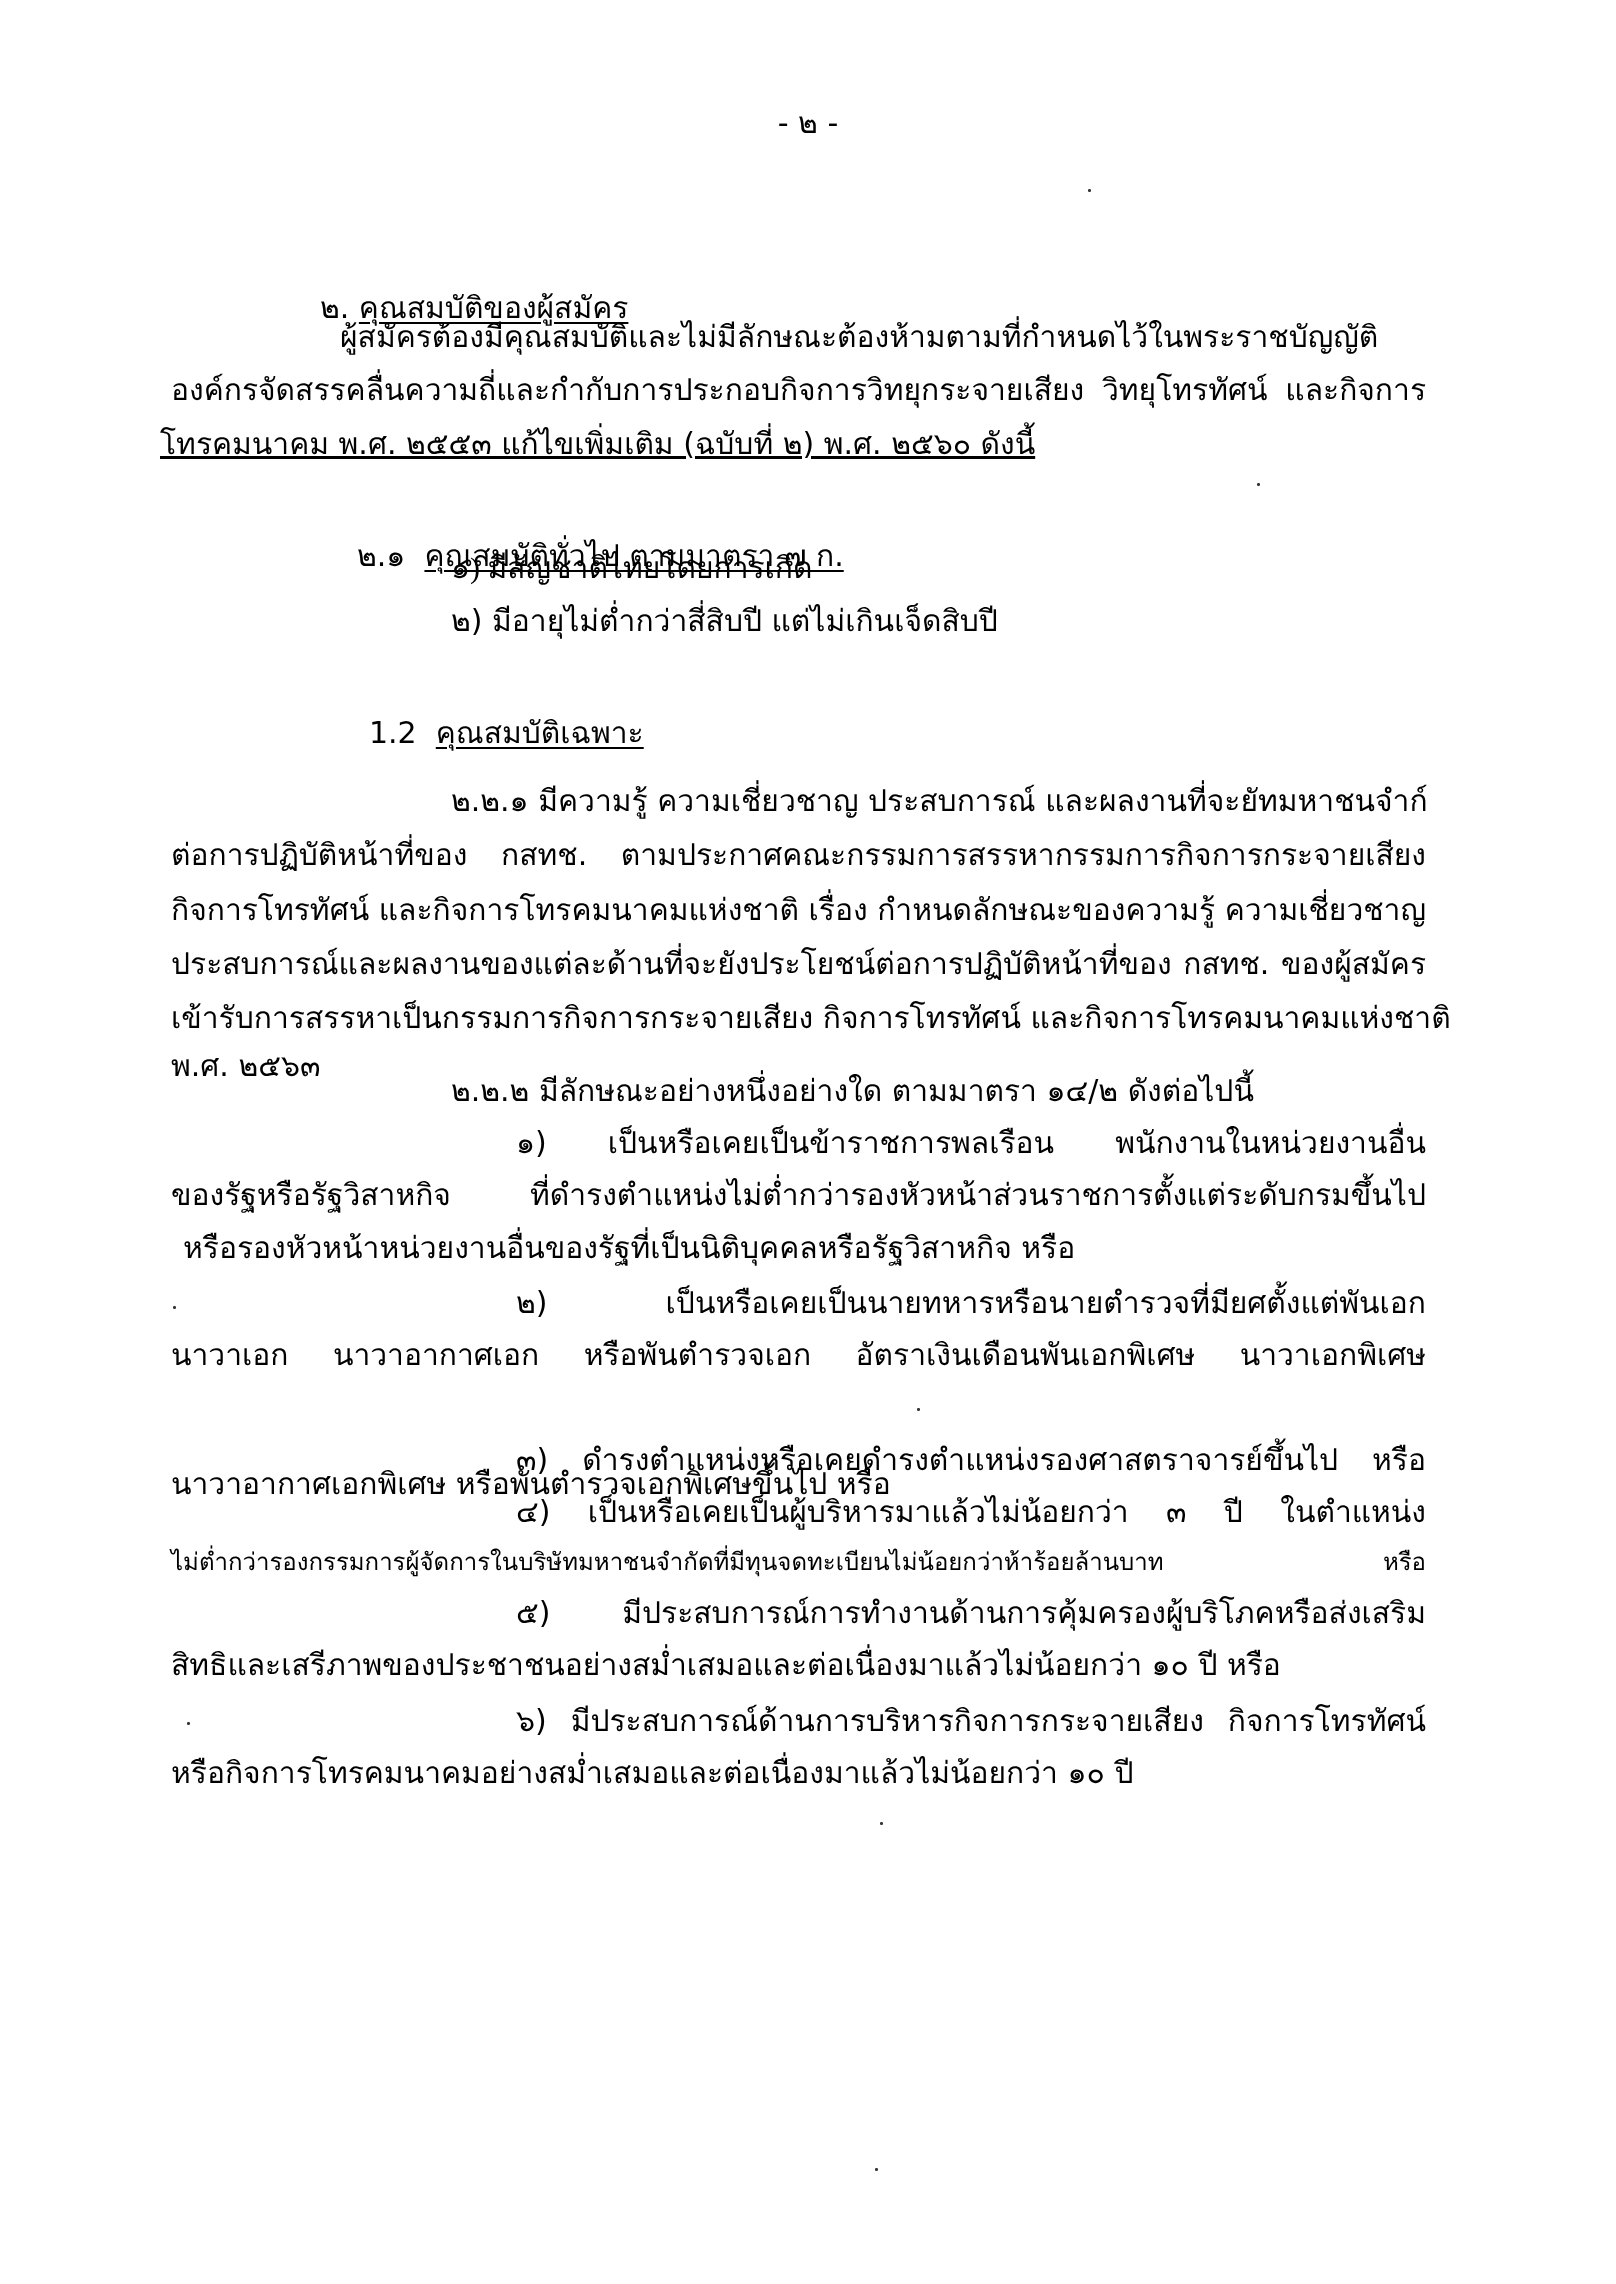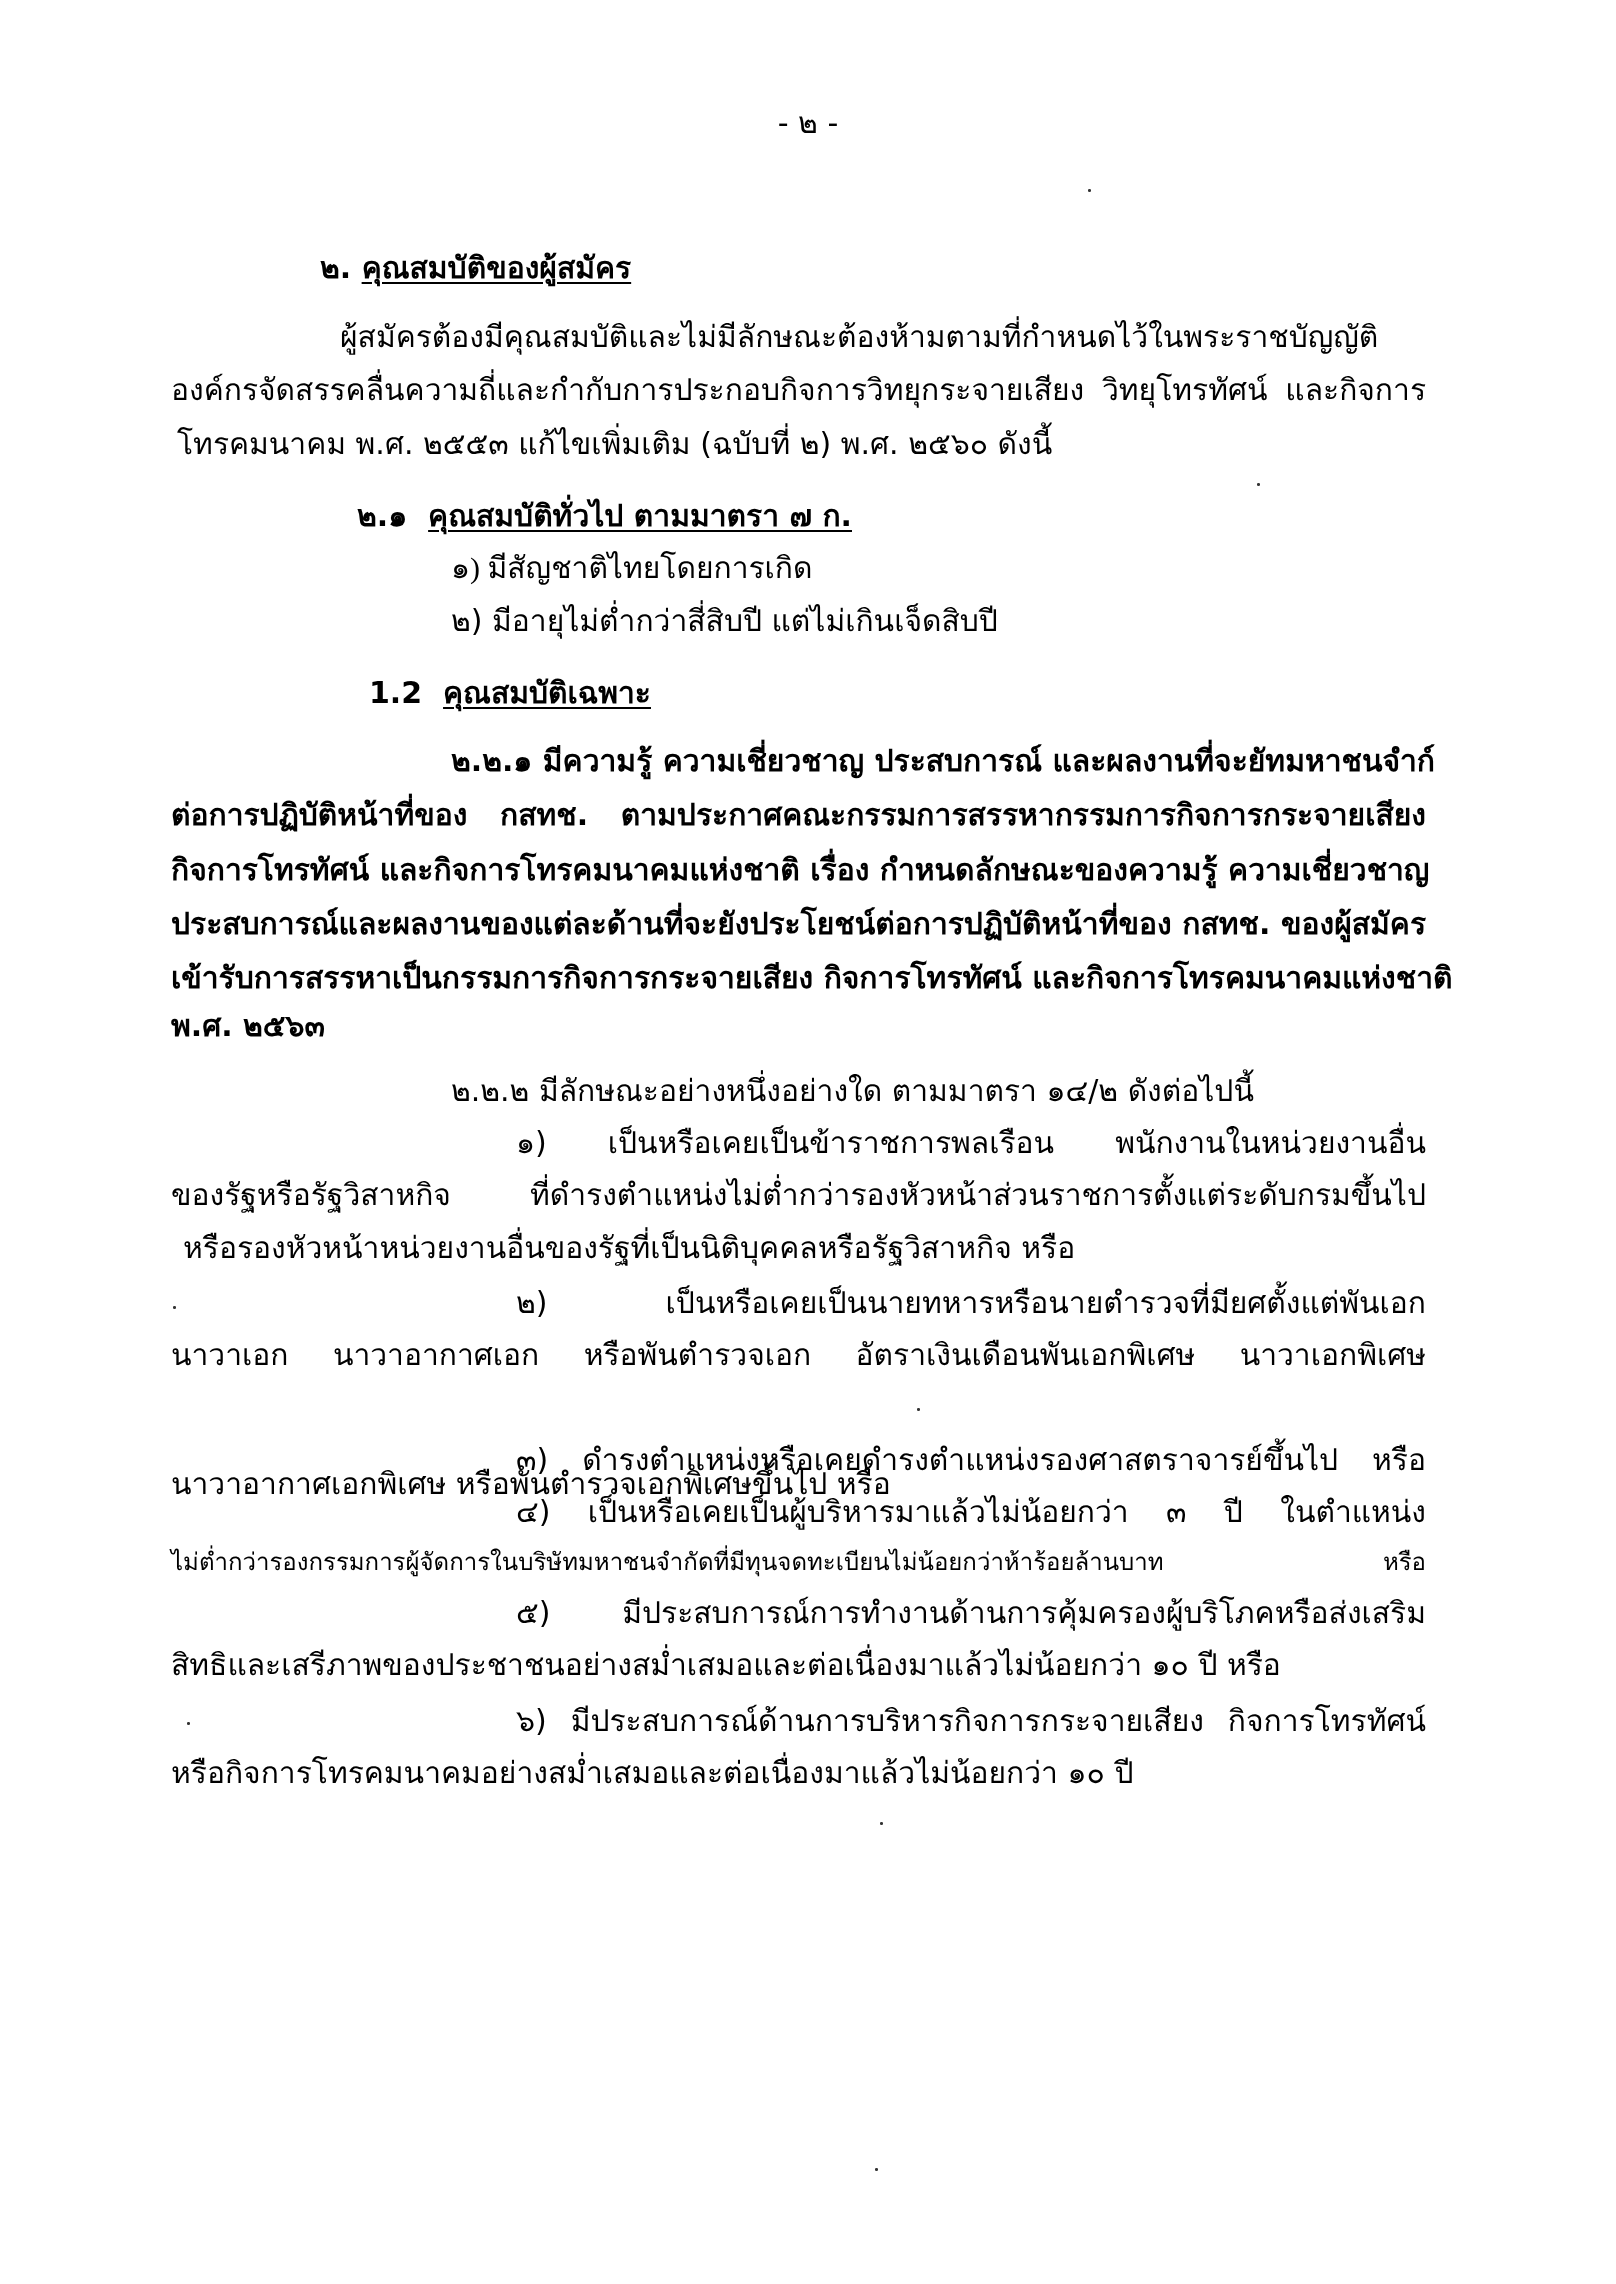--- a/index.html
+++ b/index.html
@@ -7,36 +7,36 @@
     width: 1616px; height: 2284px; position: relative; overflow: hidden;
     font-family: "DejaVu Sans", "Liberation Sans", sans-serif;
     color: #000000;
   }
   .ln {
     position: absolute; white-space: nowrap;
     font-size: 30px; line-height: 39px;
   }
   .just { left: 171px; width: 1255px; text-align: justify; text-align-last: justify; }
   .u { text-decoration: underline; text-underline-offset: 3.9px; text-decoration-thickness: 2px; }
-  .b { font-weight: bold; }
+  .b { font-weight: normal; margin-top: 40px; }
   .dot { position: absolute; width: 2.6px; height: 2.6px; background: #333; border-radius: 50%; }
 </style>
 </head>
 <body>
 
 <div class="ln" style="left:0;width:1616px;text-align:center;top:103px;">- ๒ -</div>
 
 <div class="ln b" style="left:320px;top:248px;">
   <span>๒.</span>
   <span class="u">คุณสมบัติของผู้สมัคร</span>
 </div>
 
 <div class="ln" style="left:340px;width:1087px;text-align:justify;text-align-last:justify;top:317px;">ผู้สมัครต้องมีคุณสมบัติและไม่มีลักษณะต้องห้ามตามที่กำหนดไว้ในพระราชบัญญัติ</div>
 <div class="ln just" style="top:370px;">องค์กรจัดสรรคลื่นความถี่และกำกับการประกอบกิจการวิทยุกระจายเสียง วิทยุโทรทัศน์ และกิจการ</div>
-<div class="ln" style="left:177px;top:424px;">โทรคมนาคม พ.ศ. ๒๕๕๓ แก้ไขเพิ่มเติม (ฉบับที่ ๒) พ.ศ. ๒๕๖๐ ดังนี้</div>
+<div class="ln" style="left:160px;top:424px;text-decoration:underline;">โทรคมนาคม พ.ศ. ๒๕๕๓ แก้ไขเพิ่มเติม (ฉบับที่ ๒) พ.ศ. ๒๕๖๐ ดังนี้</div>
 
 <div class="ln b" style="left:357px;top:496px;">
   <span>๒.๑</span>&nbsp;
   <span class="u">คุณสมบัติทั่วไป ตามมาตรา ๗ ก.</span>
 </div>
 <div class="ln" style="left:451px;top:548px;font-family:Liberation Serif, serif;">๑) มีสัญชาติไทยโดยการเกิด</div>
 <div class="ln" style="left:451px;top:601px;">๒) มีอายุไม่ต่ำกว่าสี่สิบปี แต่ไม่เกินเจ็ดสิบปี</div>
 
 <div class="ln b" style="left:369px;top:673px;">
   <span>1.2</span>&nbsp;

